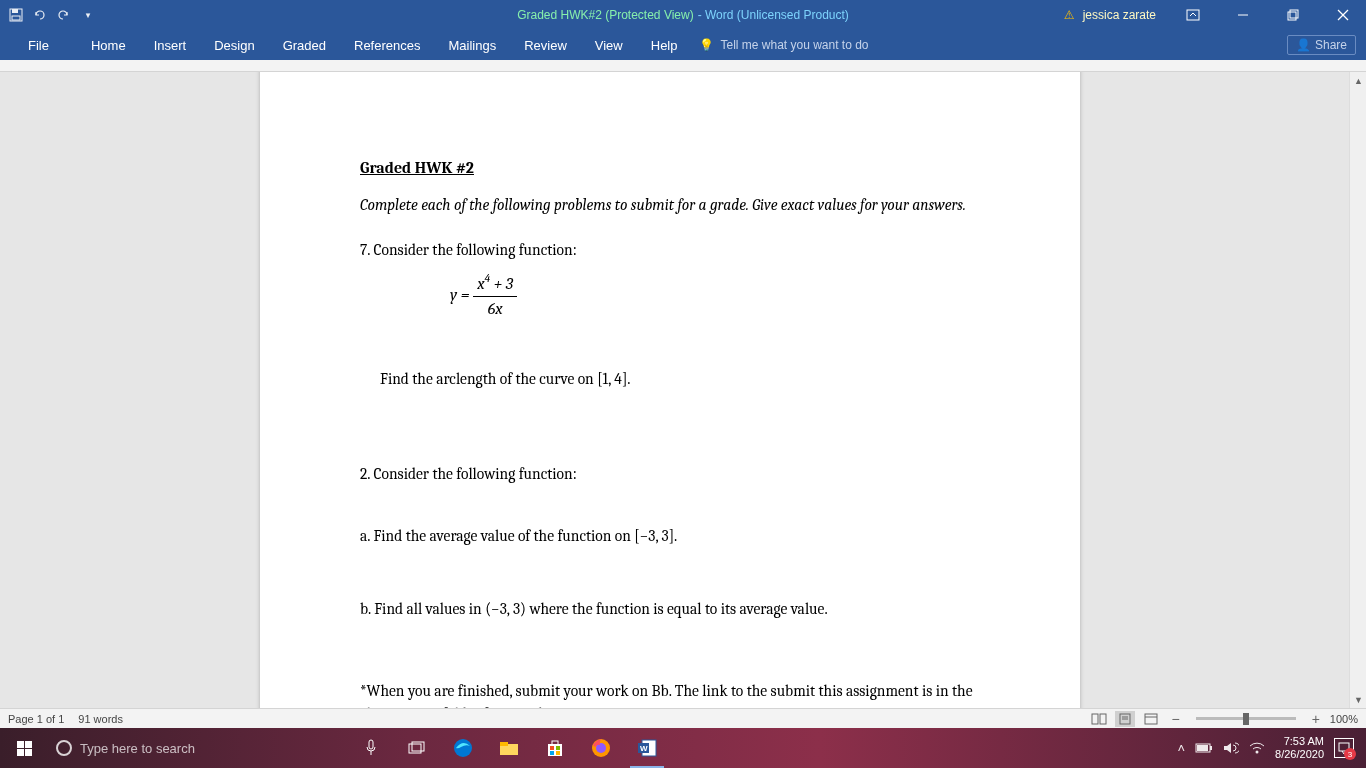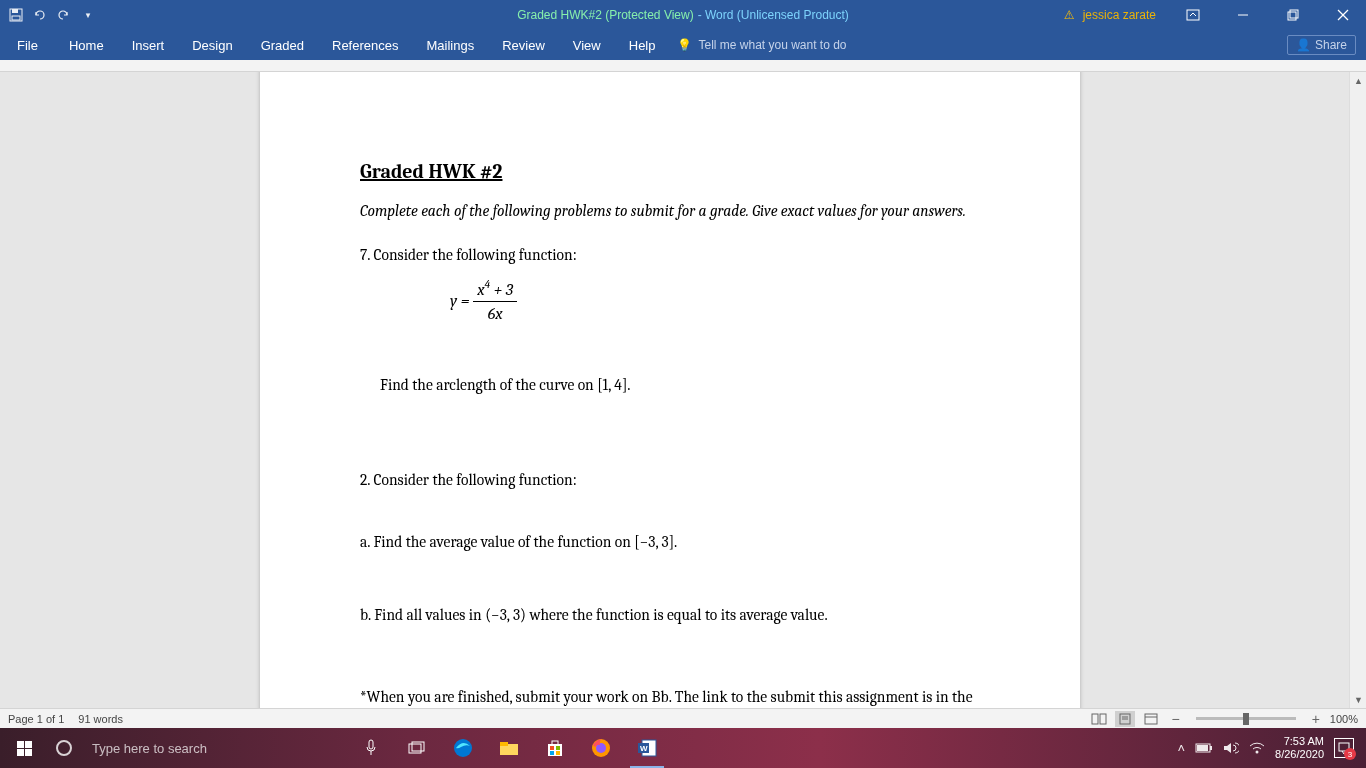--- a/index.html
+++ b/index.html
@@ -6,37 +6,37 @@
 body { font-family: "Segoe UI", Arial, sans-serif; width: 1366px; height: 768px; overflow: hidden; background: #e6e6e6; position: relative; }
 
 .titlebar { height: 30px; background: #2b579a; color: #fff; display: flex; align-items: center; font-size: 12px; position: relative; }
 .qat { display: flex; align-items: center; gap: 8px; padding-left: 8px; }
 .qat-icon { width: 16px; height: 16px; display: flex; align-items: center; justify-content: center; opacity: 0.9; }
 .title-text { position: absolute; left: 50%; transform: translateX(-50%); display: flex; gap: 4px; }
 .title-text .doc { color: #86efac; }
 .title-text .app { color: #7dd3fc; }
 .title-right { position: absolute; right: 0; display: flex; align-items: center; gap: 4px; }
 .user-warn { color: #ffc000; margin-right: 4px; }
-.user-name { color: #eab308; margin-right: 10px; }
+.user-name { color: #fef9c3; margin-right: 10px; }
 .win-btn { width: 46px; height: 30px; display: flex; align-items: center; justify-content: center; color: #fff; }
 
 .ribbon-tabs { height: 30px; background: #2b579a; color: #fff; display: flex; align-items: center; font-size: 13px; position: relative; }
 .ribbon-tabs .tab { padding: 0 14px; height: 30px; display: flex; align-items: center; cursor: pointer; }
-.ribbon-tabs .tab.file { padding: 0 17px; }
+.ribbon-tabs .tab.file { padding: 0 28px; }
 .tell-me { margin-left: 8px; color: #c5d3ea; display: flex; align-items: center; gap: 6px; font-size: 12px; }
 .share-btn { position: absolute; right: 10px; display: flex; align-items: center; gap: 4px; color: #c5d3ea; font-size: 12px; border: 1px solid #6a8cc2; padding: 2px 8px; border-radius: 2px; }
 
 .ribbon-body { height: 12px; background: #f3f3f3; border-bottom: 1px solid #d4d4d4; }
 
 .workspace { position: absolute; top: 72px; bottom: 60px; left: 0; right: 0; background: #e6e6e6; display: flex; }
 .doc-area { flex: 1; overflow: hidden; position: relative; }
 .page { position: absolute; left: 260px; top: -10px; width: 820px; min-height: 720px; background: #fff; box-shadow: 0 1px 4px rgba(0,0,0,0.25); padding: 95px 100px 40px 100px; }
 
 .doc-content { font-family: Cambria, Georgia, serif; color: #000; font-size: 15.5px; line-height: 1.45; }
-.doc-title { font-weight: bold; text-decoration: underline; font-size: 20px; margin-bottom: 14px; }
+.doc-title { font-weight: bold; text-decoration: underline; font-size: 16px; margin-bottom: 14px; }
 .instructions { font-style: italic; font-size: 15.5px; margin-bottom: 22px; }
 .problem-intro { margin-bottom: 10px; }
 .equation { font-family: "Cambria Math", Cambria, serif; font-style: italic; text-align: left; padding-left: 90px; margin: 8px 0 14px 0; font-size: 16.5px; }
 .fraction { display: inline-block; vertical-align: middle; text-align: center; }
 .fraction .num { display: block; border-bottom: 1px solid #000; padding: 0 4px; }
 .fraction .den { display: block; padding: 0 4px; }
 sup { font-size: 0.7em; }
 .cursor { border-right: 1px solid #000; animation: blink 1s step-end infinite; }
 @keyframes blink { 50% { border-color: transparent; } }
 .subtask { padding-left: 20px; margin-bottom: 12px; margin-top: 48px; }
@@ -54,21 +54,21 @@
 .status-right { position: absolute; right: 8px; display: flex; align-items: center; gap: 6px; }
 .view-btn { width: 20px; height: 16px; display: flex; align-items: center; justify-content: center; color: #666; }
 .view-btn.active { background: #d0d0d0; }
 .zoom-slider { width: 100px; height: 3px; background: #bbb; position: relative; margin: 0 6px; }
 .zoom-slider .thumb { width: 6px; height: 12px; background: #666; position: absolute; left: 50%; top: -4px; transform: translateX(-50%); }
 
 .taskbar { position: absolute; bottom: 0; left: 0; right: 0; height: 40px; background: linear-gradient(90deg, #3a1e2a 0%, #6b2840 30%, #8c2f4a 60%, #4a2035 100%); display: flex; align-items: center; color: #fff; font-size: 13px; }
 .start-btn { width: 48px; height: 40px; display: flex; align-items: center; justify-content: center; }
 .win-logo { display: grid; grid-template-columns: 7px 7px; grid-template-rows: 7px 7px; gap: 1px; }
 .win-logo span { background: #fff; }
-.search-box { display: flex; align-items: center; gap: 20px; color: rgba(255,255,255,0.7); padding-left: 8px; width: 300px; height: 40px; }
+.search-box { display: flex; align-items: center; gap: 8px; color: rgba(255,255,255,0.7); padding-left: 8px; width: 300px; height: 40px; }
 .search-box .circle { width: 16px; height: 16px; border: 2px solid rgba(255,255,255,0.8); border-radius: 50%; }
 .task-icons { display: flex; align-items: center; height: 40px; }
 .task-icon { width: 46px; height: 40px; display: flex; align-items: center; justify-content: center; position: relative; }
 .task-icon.active::after { content: ''; position: absolute; bottom: 0; left: 6px; right: 6px; height: 2px; background: #8ab4e8; }
 .tray { position: absolute; right: 0; display: flex; align-items: center; height: 40px; gap: 10px; padding-right: 12px; font-size: 11px; }
 .tray-icon { color: #fff; opacity: 0.9; font-size: 13px; }
 .clock { text-align: right; line-height: 1.2; }
 .notif { width: 20px; height: 20px; border: 1px solid #fff; position: relative; display:flex; align-items:center; justify-content:center;}
 .notif-badge { position: absolute; bottom: -3px; right: -3px; width: 12px; height: 12px; border-radius: 50%; background: #e63946; font-size: 8px; display: flex; align-items: center; justify-content: center; }
 

